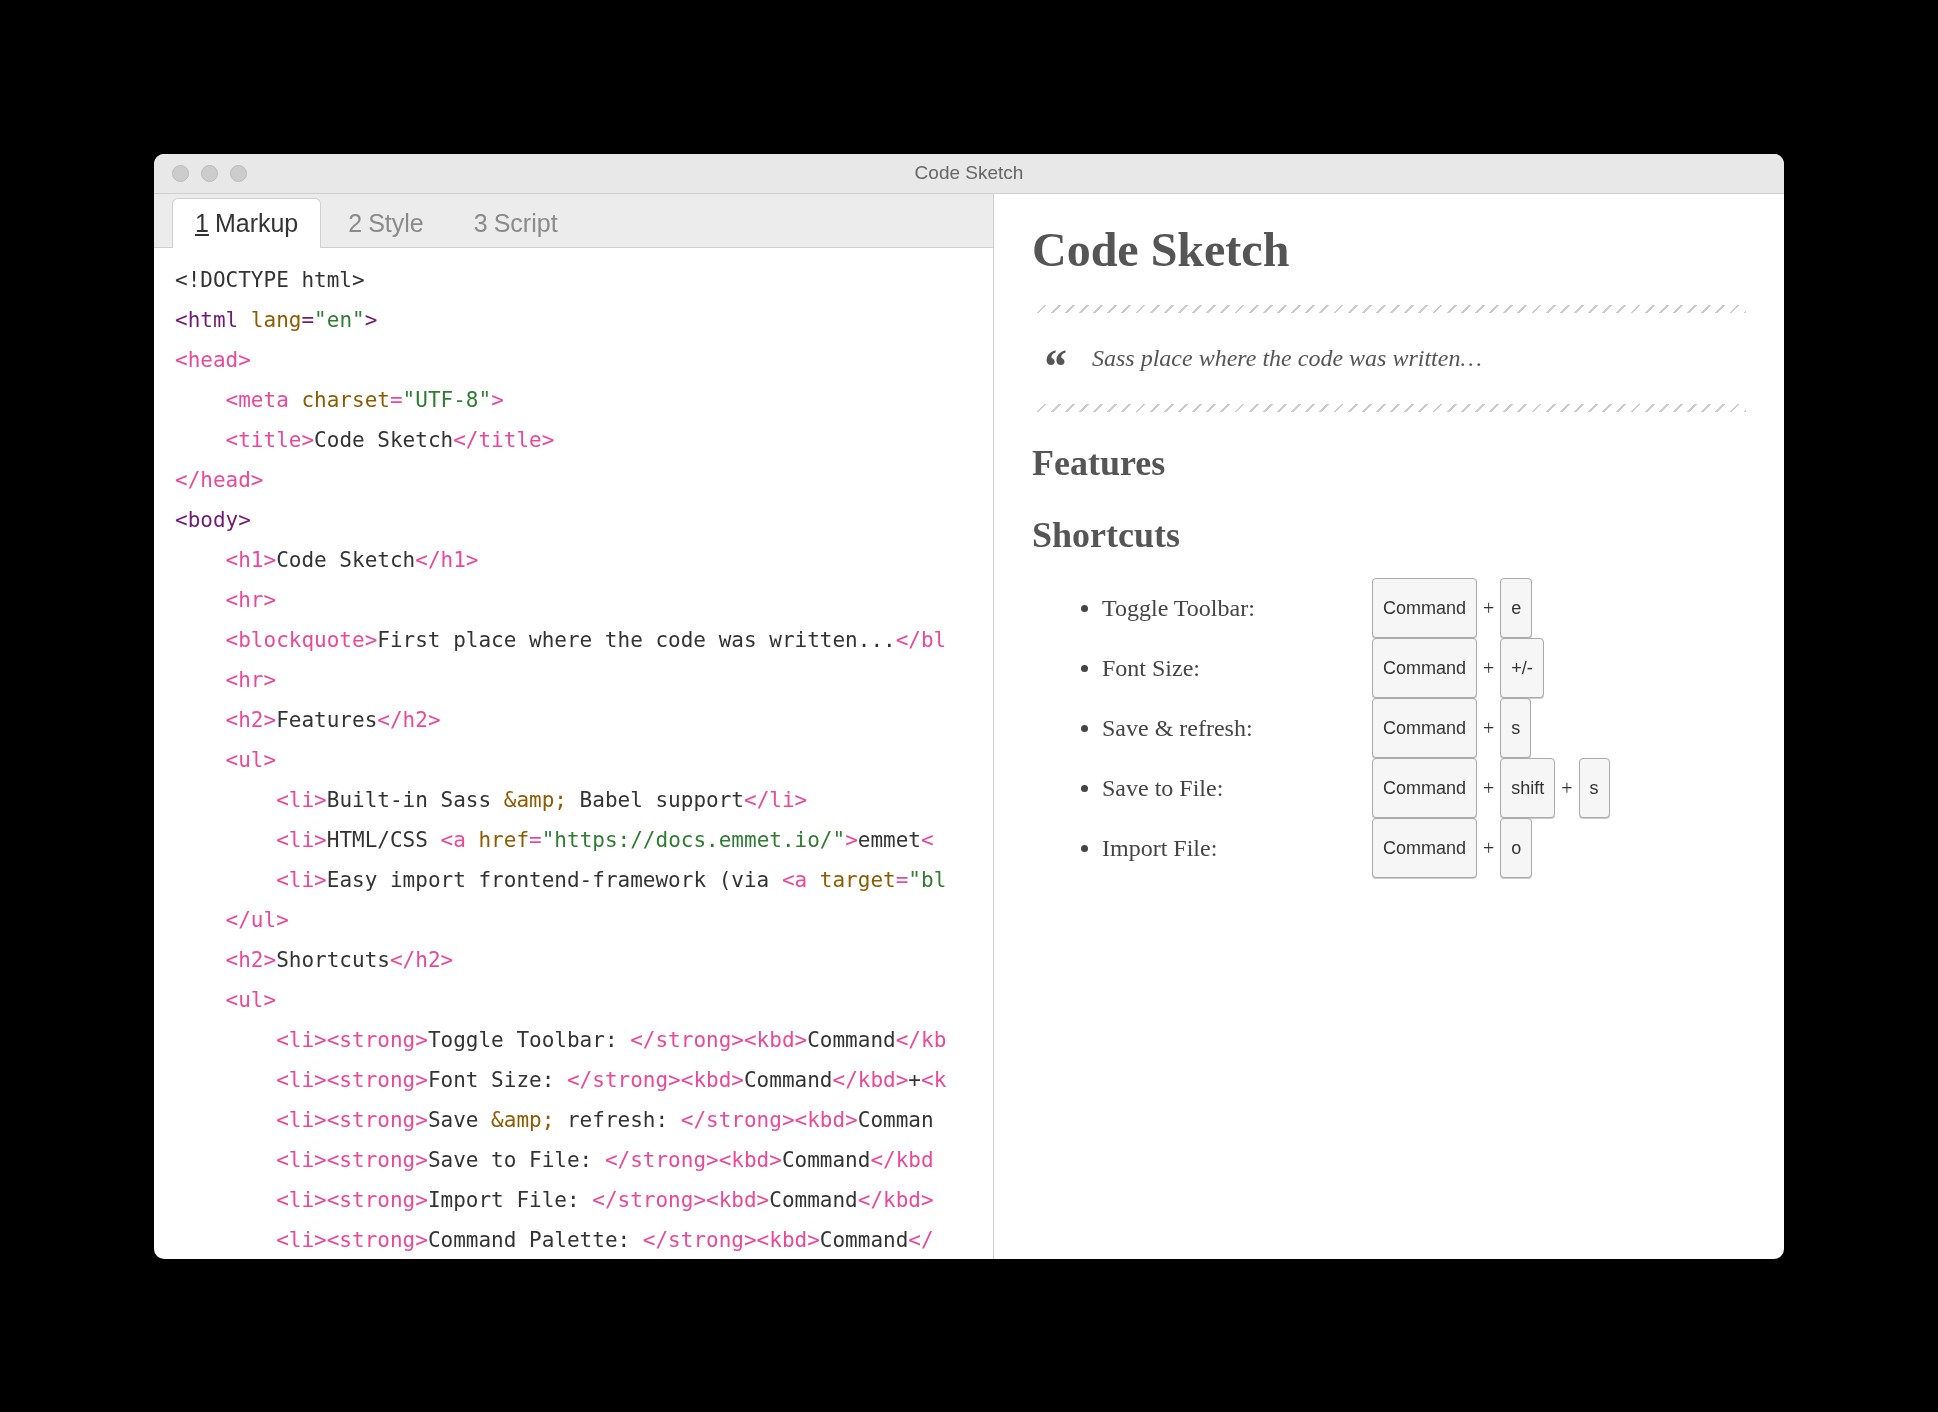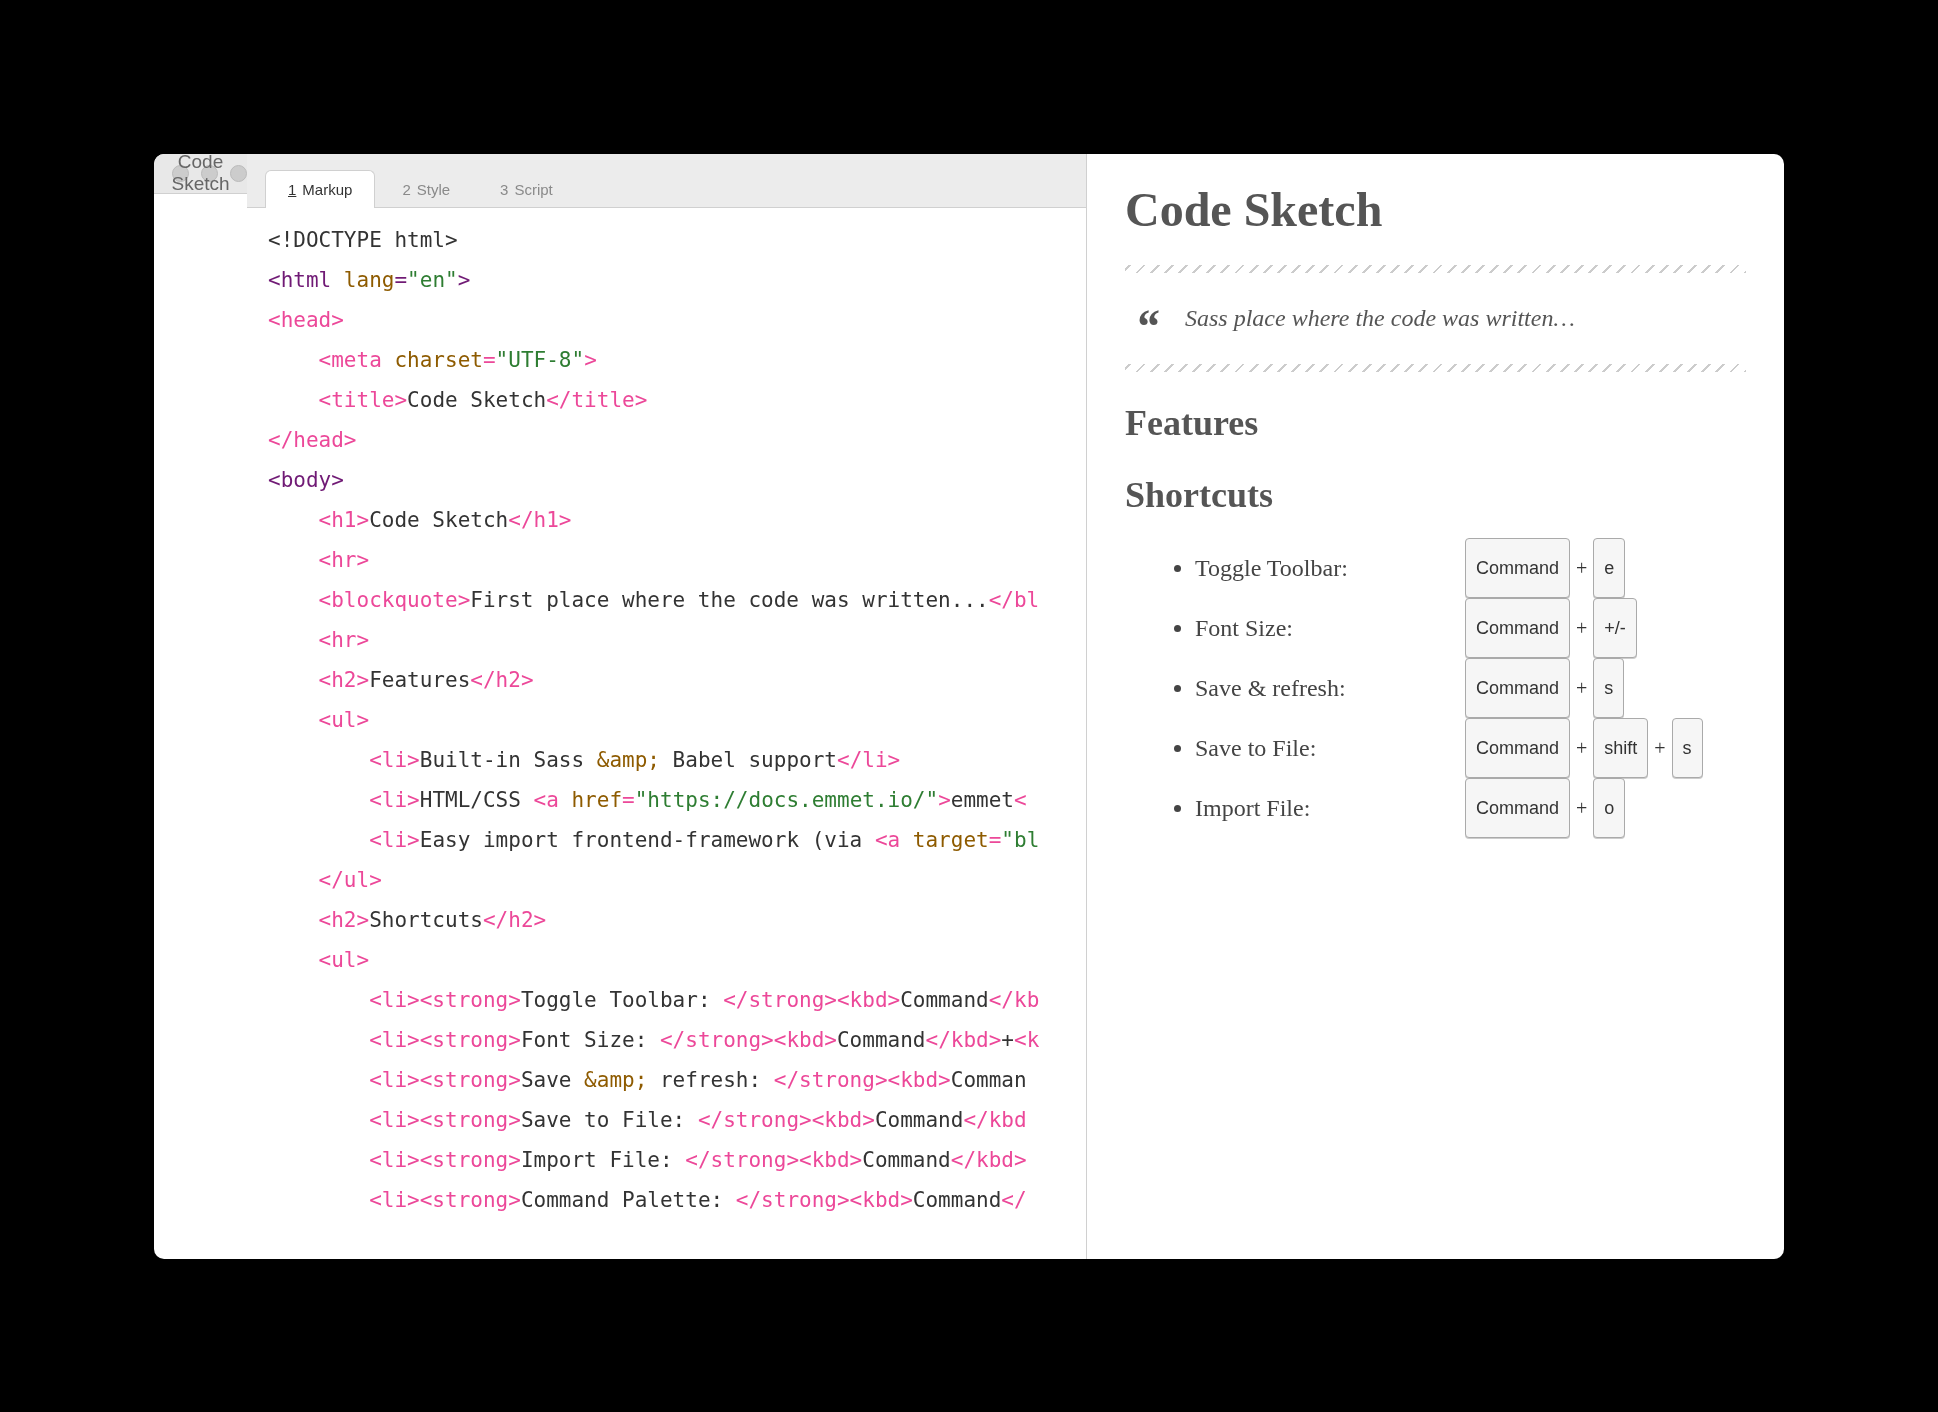--- a/index.html
+++ b/index.html
@@ -13,21 +13,21 @@
     justify-content: center;
   }
   .window {
     width: 1630px;
     height: 1105px;
     background: #fff;
     border-radius: 10px;
     overflow: hidden;
     box-shadow: 0 20px 80px rgba(0,0,0,0.5);
     display: flex;
-    flex-direction: row;
+    flex-direction: column;
   }
   .titlebar {
     height: 40px;
     background: #e8e8e8;
     border-bottom: 1px solid #d0d0d0;
     display: flex;
     align-items: center;
     position: relative;
   }
   .traffic {
@@ -63,21 +63,21 @@
     height: 54px;
     background: #ececec;
     border-bottom: 1px solid #d0d0d0;
     display: flex;
     align-items: flex-end;
     padding-left: 18px;
     gap: 4px;
   }
   .tab {
     padding: 10px 22px 10px 22px;
-    font-size: 15px;
+    font-size: 25px;
     color: #8a8a8a;
     border: 1px solid transparent;
     border-bottom: none;
     border-radius: 6px 6px 0 0;
     cursor: pointer;
     position: relative;
     bottom: -1px;
   }
   .tab.active {
     background: #fff;

